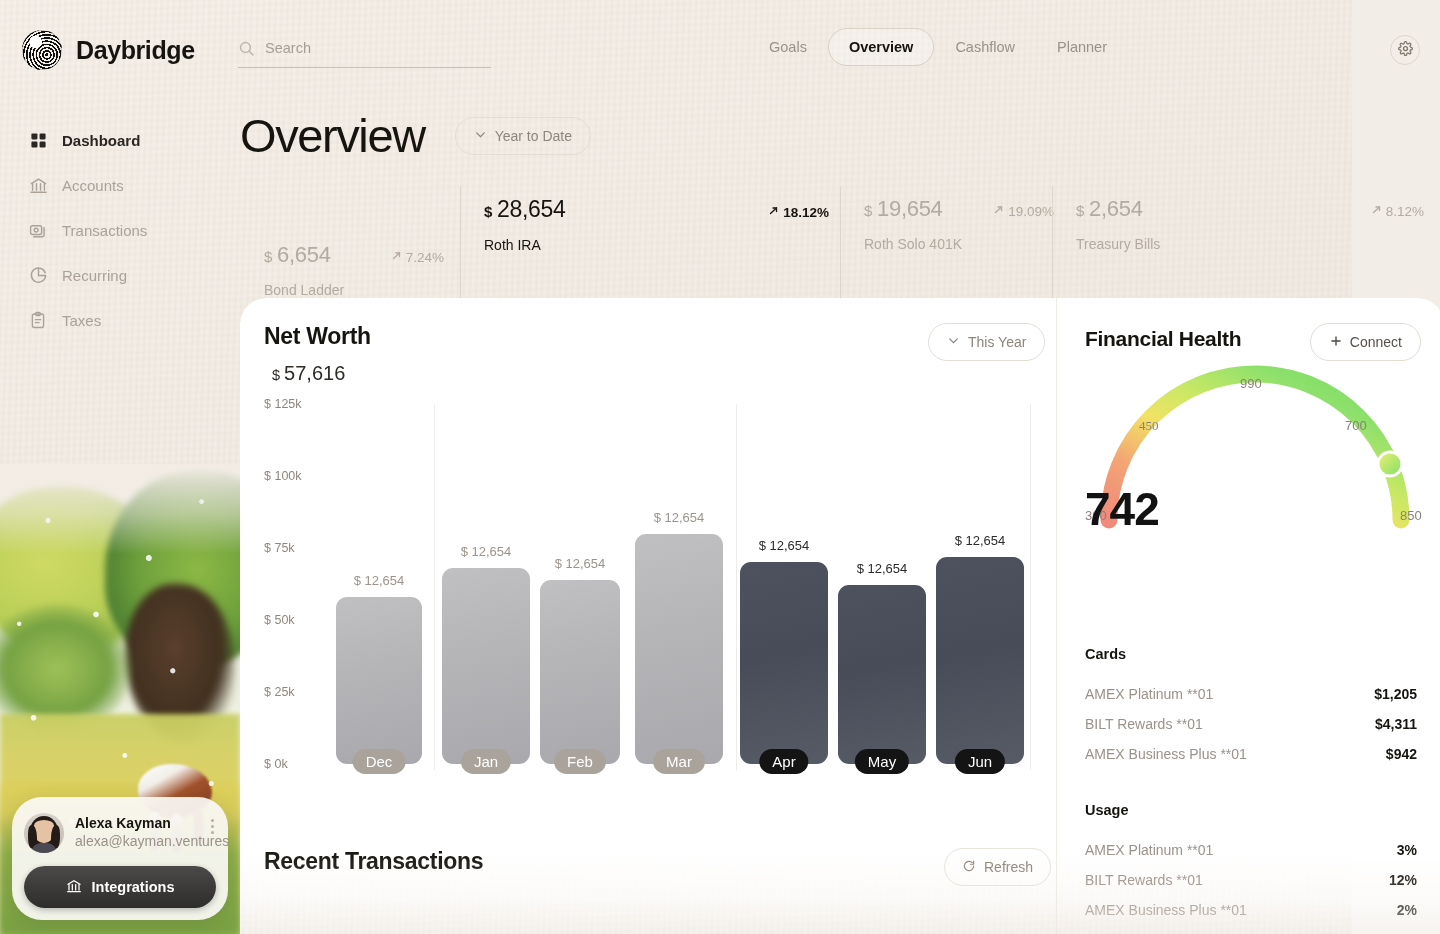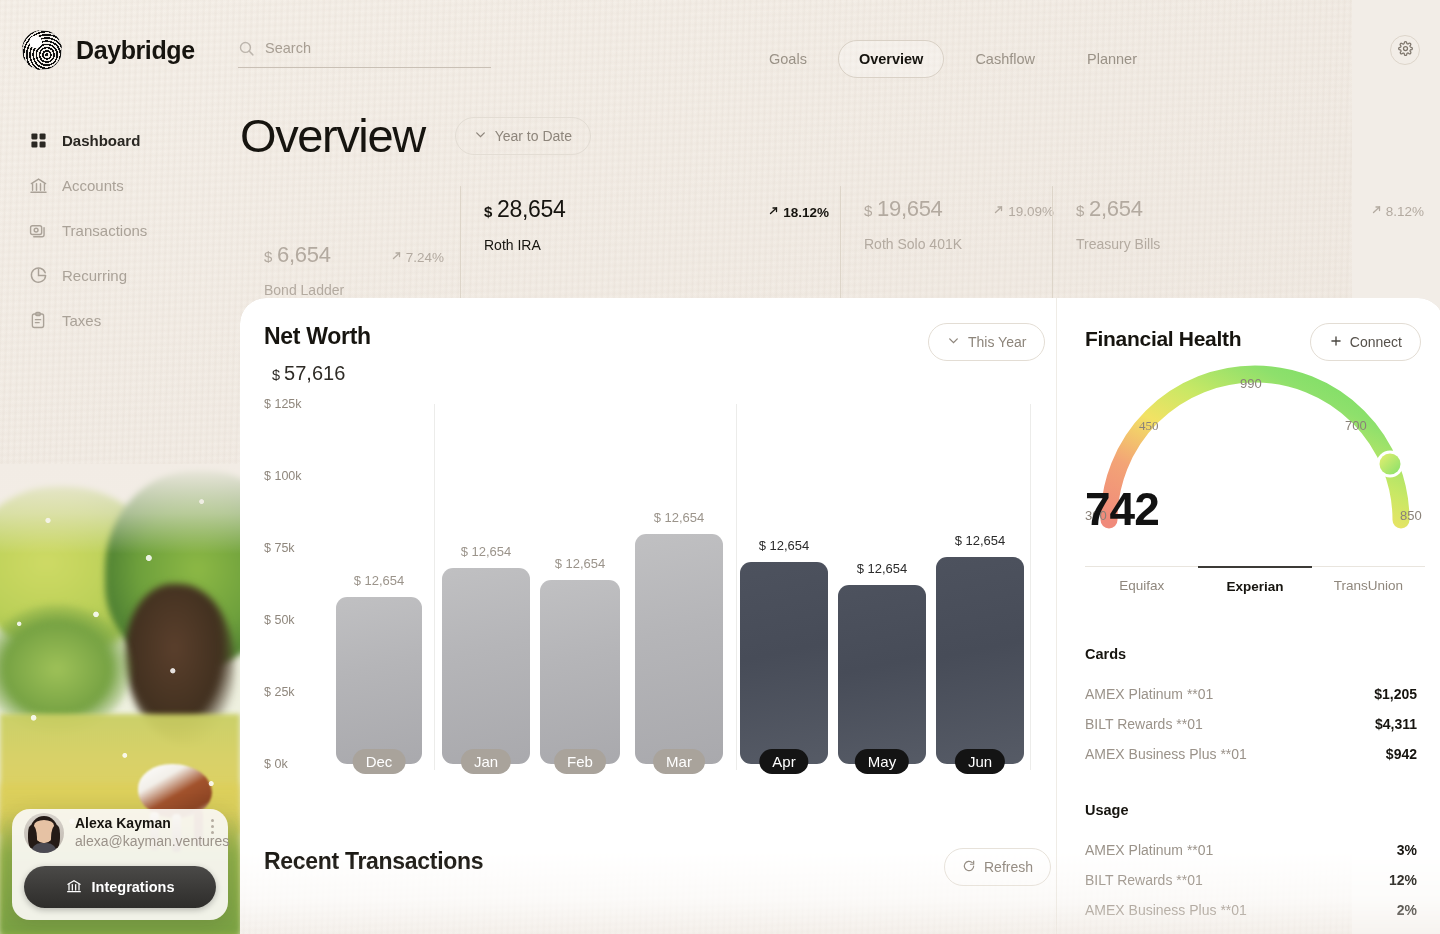--- a/index.html
+++ b/index.html
@@ -30,21 +30,21 @@
   }
   .brand-name { font-size:25px; font-weight:700; color:#16140f; letter-spacing:-.4px; }
 
   .search { position:absolute; left:238px; top:34px; width:253px; height:34px;
             border-bottom:1px solid #c9c0b5; display:flex; align-items:center; gap:10px; }
   .search svg { opacity:.45; }
   .search-input { border:0; background:transparent; outline:none; font-size:14.5px;
                   color:#6b6359; font-family:inherit; width:200px; padding-bottom:6px;}
   .search-input::placeholder { color:#a79e93; }
 
-  .tabs { position:absolute; left:748px; top:40px; display:flex; align-items:center; gap:10px; }
+  .tabs { position:absolute; left:748px; top:28px; display:flex; align-items:center; gap:0; }
   .tab { font-size:14.5px; color:#9a9287; padding:10px 20px; border-radius:999px; cursor:pointer;
          background:transparent; border:1px solid transparent; white-space:nowrap; }
   .tab.active { color:#16140f; font-weight:600; border-color:#d9d1c6; background:rgba(255,255,255,.25); }
 
   .gear-btn { position:absolute; right:20px; top:35px; width:30px; height:30px; border-radius:50%;
               border:1px solid #ddd5ca; display:flex; align-items:center; justify-content:center; cursor:pointer; }
 
   
   .sidebar { position:absolute; left:0; top:100px; width:240px; height:834px; }
   .nav { position:absolute; left:28px; top:26px; width:190px; display:flex; flex-direction:column; gap:17px; }
@@ -90,22 +90,22 @@
         radial-gradient(circle at 14% 54%, #fff 0 2.4px, rgba(255,255,255,0) 3.2px),
         radial-gradient(circle at 52% 62%, #fff 0 2px, rgba(255,255,255,0) 2.8px),
         radial-gradient(circle at 30% 76%, #fff 0 2.3px, rgba(255,255,255,0) 3.1px),
         radial-gradient(circle at 88% 68%, #fff 0 2.1px, rgba(255,255,255,0) 2.9px),
         radial-gradient(circle at 8%  34%, #fff 0 1.8px, rgba(255,255,255,0) 2.6px);
       opacity:.85;}
   .art .fade-top { position:absolute; left:0; top:0; width:240px; height:90px;
       background:linear-gradient(180deg,#f2ece5 0%, rgba(242,236,229,.55) 55%, rgba(242,236,229,0) 100%);}
 
   
-  .profile-card { position:absolute; left:12px; bottom:14px; width:216px; border-radius:18px;
-      background:rgba(250,248,244,.93); box-shadow:0 6px 22px rgba(60,50,35,.16); padding:4px 12px 12px 12px; }
+  .profile-card { position:absolute; left:12px; bottom:14px; width:216px; border-radius:30px;
+      background:rgba(250,248,244,.93); box-shadow:0 6px 22px rgba(60,50,35,.16); padding:16px 12px 12px 12px; }
   .prof-row { display:flex; align-items:center; gap:11px; position:relative; }
   .avatar { width:40px; height:40px; border-radius:50%; flex:0 0 40px; overflow:hidden; position:relative;
             background:linear-gradient(180deg,#d8d3cc,#bdb6ad); }
   .avatar .face { position:absolute; left:11px; top:9px; width:18px; height:21px; border-radius:50% 50% 46% 46%;
             background:#e6c2a4; }
   .avatar .hair { position:absolute; left:6px; top:3px; width:28px; height:30px; border-radius:50% 50% 38% 38%;
             background:#241a16; }
   .avatar .hairf { position:absolute; left:10px; top:7px; width:20px; height:11px; border-radius:50% 50% 30% 30%;
             background:#e6c2a4; }
   .avatar .hairL { position:absolute; left:4px; top:12px; width:9px; height:24px; border-radius:40% 60% 50% 50%; background:#241a16;}
@@ -531,25 +531,20 @@
           <circle cx="305" cy="104" r="10.5" fill="url(#kn)"></circle>
         </svg>
         <div class="gtick" style="left:0px;top:148px;">300</div>
         <div class="gtick" style="left:54px;top:58px;font-family:Liberation Serif, serif;">450</div>
         <div class="gtick" style="left:155px;top:16px;">990</div>
         <div class="gtick" style="left:260px;top:58px;">700</div>
         <div class="gtick" style="left:315px;top:148px;">850</div>
         <div class="gscore">742</div>
       </div>
 
-      <div class="bureaus">
-        <div class="bureau">Equifax</div>
-        <div class="bureau active">Experian</div>
-        <div class="bureau">TransUnion</div>
-      </div>
 
       <div class="sec-title" style="top:348px;">Cards</div>
       <div class="lrow" style="top:388px;">
         <span class="lk">AMEX Platinum **01</span>
         <span class="lv">$1,205</span>
       </div>
       <div class="lrow" style="top:418px;">
         <span class="lk">BILT Rewards **01</span>
         <span class="lv">$4,311</span>
       </div>

